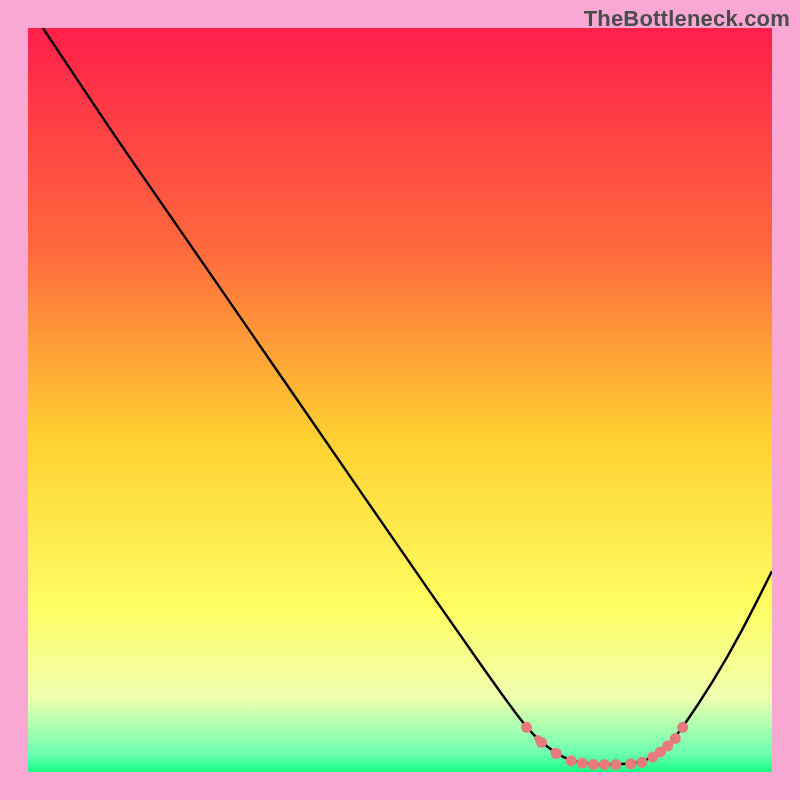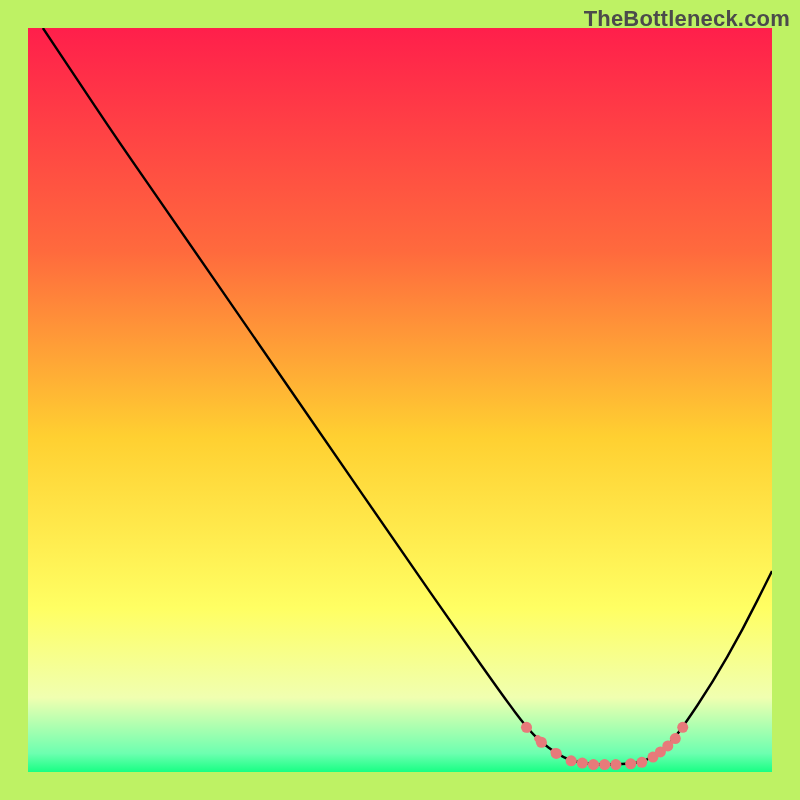--- a/index.html
+++ b/index.html
@@ -8,21 +8,21 @@
     width: 800px;
     height: 800px;
     overflow: hidden;
     background: #000;
     font-family: Arial, Helvetica, sans-serif;
   }
   .frame {
     position: relative;
     width: 800px;
     height: 800px;
-    background: #bef264;
+    background: #f9a8d4;
   }
   .watermark {
     position: absolute;
     top: 6px;
     right: 10px;
     color: #4b4b4b;
     font-size: 22px;
     font-weight: 600;
     letter-spacing: 0.2px;
     z-index: 10;

